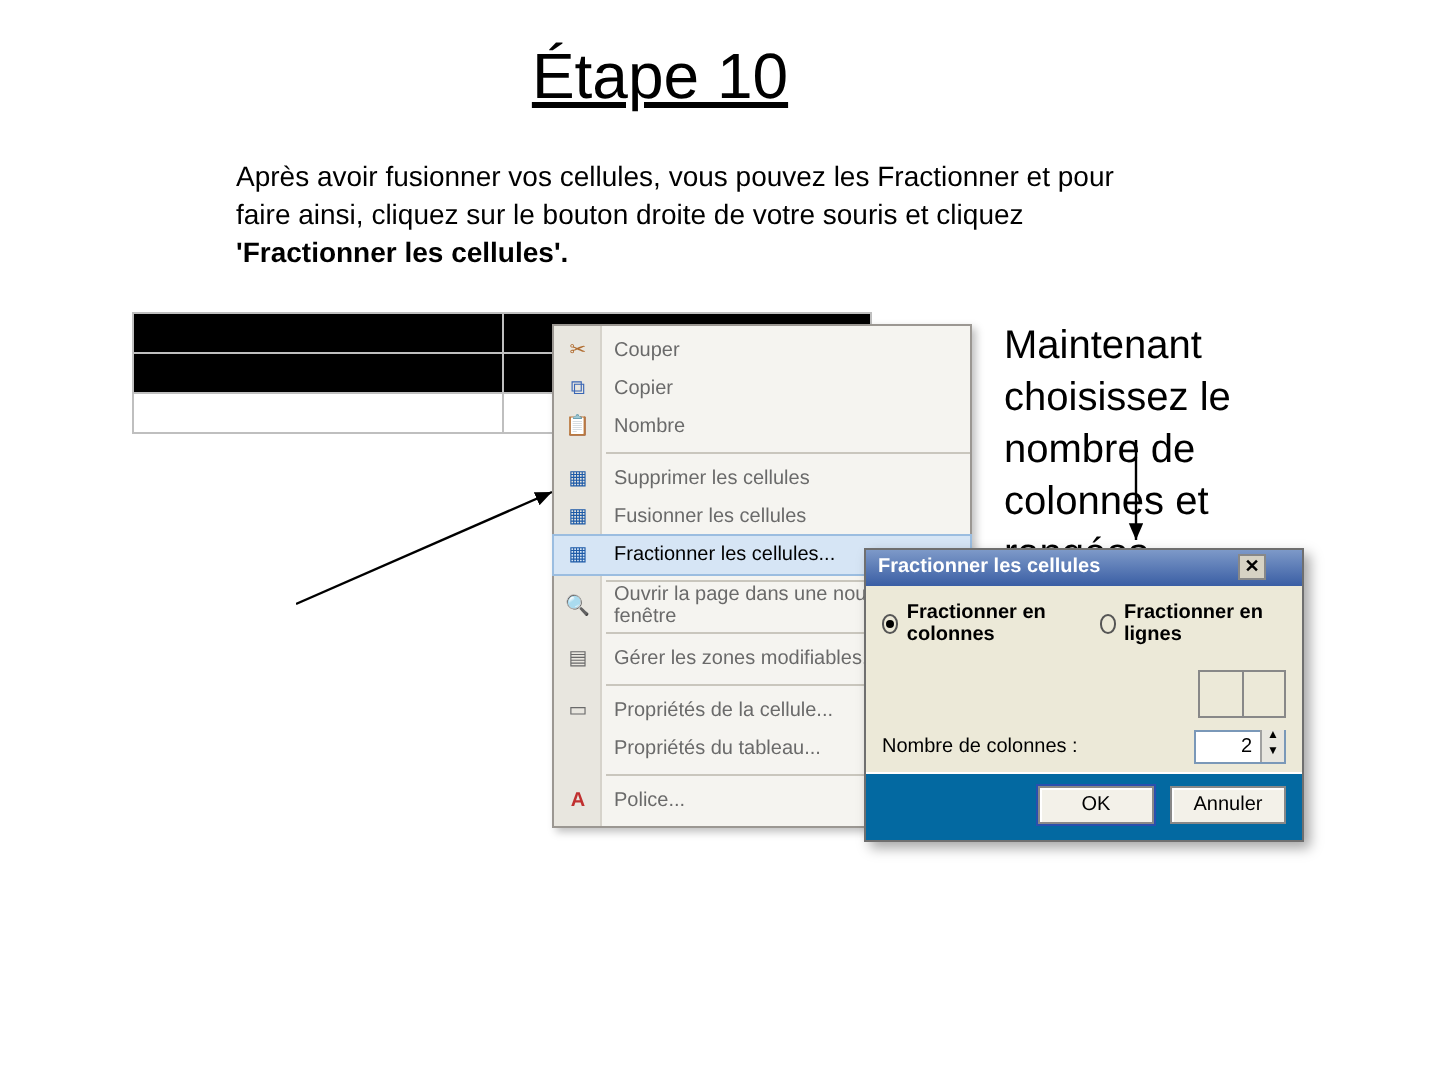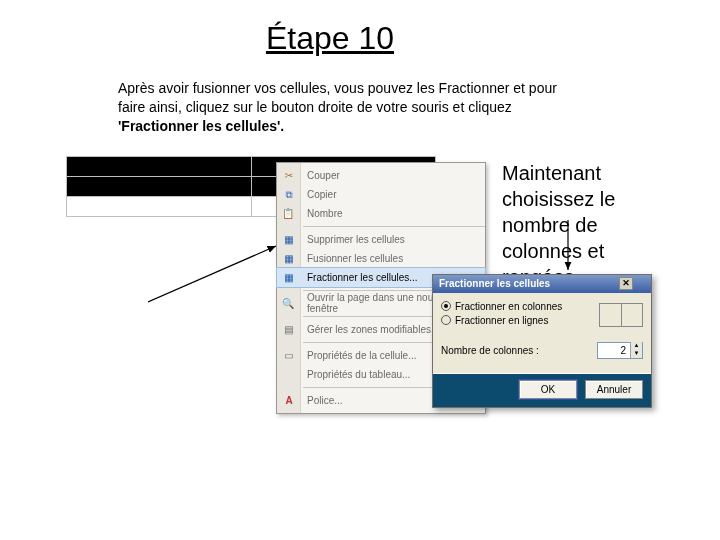--- a/index.html
+++ b/index.html
@@ -32,34 +32,34 @@
   .annot{position:absolute;left:502px;top:4px;width:170px;font-size:20px;line-height:1.3;}
   
   .arrow1{position:absolute;left:148px;top:88px;width:130px;height:60px;}
   .arrow2{position:absolute;left:560px;top:64px;width:40px;height:60px;}
   svg line{stroke:#000;stroke-width:1.2;}
   
   .dlg{position:absolute;left:432px;top:118px;width:220px;background:#ece9d8;border:1px solid #6f6f6f;box-shadow:3px 3px 6px rgba(0,0,0,0.35);font-size:10px;color:#000;}
   .dlg .ttl{display:flex;align-items:center;justify-content:space-between;background:linear-gradient(#7d99c8,#3a5ea4);color:#fff;font-weight:700;height:18px;padding:0 18px 0 6px;font-size:10px;}
   .dlg .ttl .x{width:14px;height:13px;background:#d6d2c4;color:#000;border:1px solid #888;text-align:center;line-height:11px;font-size:9px;font-weight:700;}
   .dlg .body{padding:8px 8px 4px 8px;}
-  .dlg .opts{display:flex;flex-direction:column;gap:3px;margin-bottom:10px;float:left;}
+  .dlg .opts{display:flex;flex-direction:row;gap:3px;margin-bottom:10px;float:left;font-weight:bold;}
   .radio{display:flex;align-items:center;gap:4px;}
   .radio .dot{width:10px;height:10px;border:1px solid #555;border-radius:50%;display:inline-flex;align-items:center;justify-content:center;}
   .radio .dot .inner{width:4px;height:4px;border-radius:50%;background:#000;}
   .preview{float:right;width:44px;height:24px;border:1px solid #888;display:flex;margin-top:2px;}
   .preview div{flex:1;border-right:1px solid #888;}
   .preview div:last-child{border-right:none;}
   .clr{clear:both;}
   .nrow{display:flex;align-items:center;justify-content:space-between;margin-top:6px;}
   .spin{display:flex;align-items:center;border:1px solid #7a98b8;background:#fff;height:17px;}
   .spin .val{width:32px;text-align:right;padding:0 4px;font-size:10px;}
   .spin .btns{display:flex;flex-direction:column;}
   .spin .btns span{width:12px;height:8px;border-left:1px solid #a0a0a0;background:#e8e6df;font-size:6px;line-height:7px;text-align:center;}
-  .dlg .ftr{background:#0c4a6e;padding:6px 8px 8px;display:flex;justify-content:flex-end;gap:8px;border-top:1px solid #fff;margin-top:10px;}
+  .dlg .ftr{background:#0369a1;padding:6px 8px 8px;display:flex;justify-content:flex-end;gap:8px;border-top:1px solid #fff;}
   .btn{min-width:58px;height:19px;border:1px solid #888;background:#f3f1e9;font-size:10px;display:flex;align-items:center;justify-content:center;box-shadow:inset 1px 1px 0 #fff;}
   .btn.default{outline:1px solid #2a4fae;}
 </style>
 </head>
 <body>
 
 <div class="slide">
   <h1 class="title">Étape 10</h1>
   <p class="intro">
     <span>Après avoir fusionner vos cellules, vous pouvez les Fractionner et pour faire ainsi, cliquez sur le bouton droite de votre souris et cliquez </span><span class="bold">'Fractionner les cellules'.</span>

